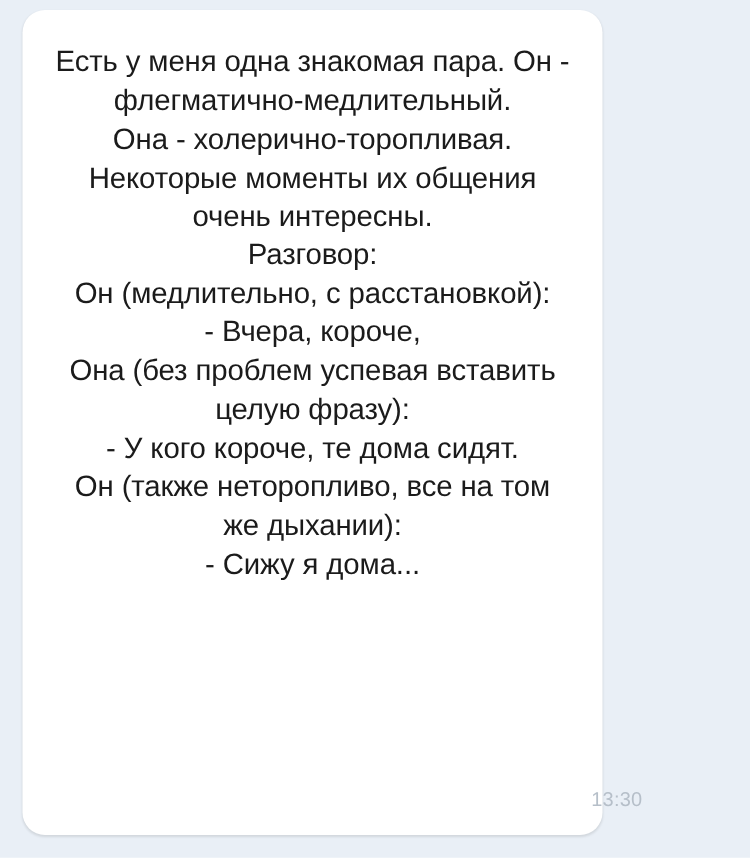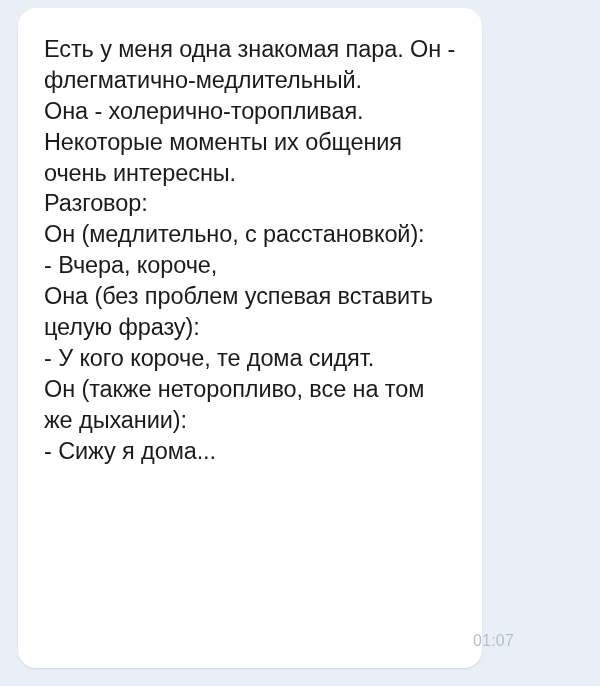--- a/index.html
+++ b/index.html
@@ -32,20 +32,21 @@
     box-sizing: border-box;
     padding: 26px 26px 18px 26px;
   }
   .message-text {
     font-size: 23.5px;
     line-height: 1.315;
     color: #1b1b1b;
     white-space: pre-wrap;
     word-wrap: break-word;
     letter-spacing: -0.1px;
+    text-align: center;
   }
   .timestamp {
     position: absolute;
     right: -32px;
     bottom: 18px;
     font-size: 16px;
     color: #b6bfc9;
     letter-spacing: 0.2px;
   }
 </style>
@@ -56,15 +57,15 @@
   <div class="bubble">
     <div class="message-text">Есть у меня одна знакомая пара. Он - флегматично-медлительный.
 Она - холерично-торопливая. Некоторые моменты их общения очень интересны.
 Разговор:
 Он (медлительно, с расстановкой):
 - Вчера, короче,
 Она (без проблем успевая вставить целую фразу):
 - У кого короче, те дома сидят.
 Он (также неторопливо, все на том же дыхании):
 - Сижу я дома...</div>
-    <div class="timestamp">01:07</div>
+    <div class="timestamp">13:30</div>
   </div>
 </div>
 
 </body></html>

